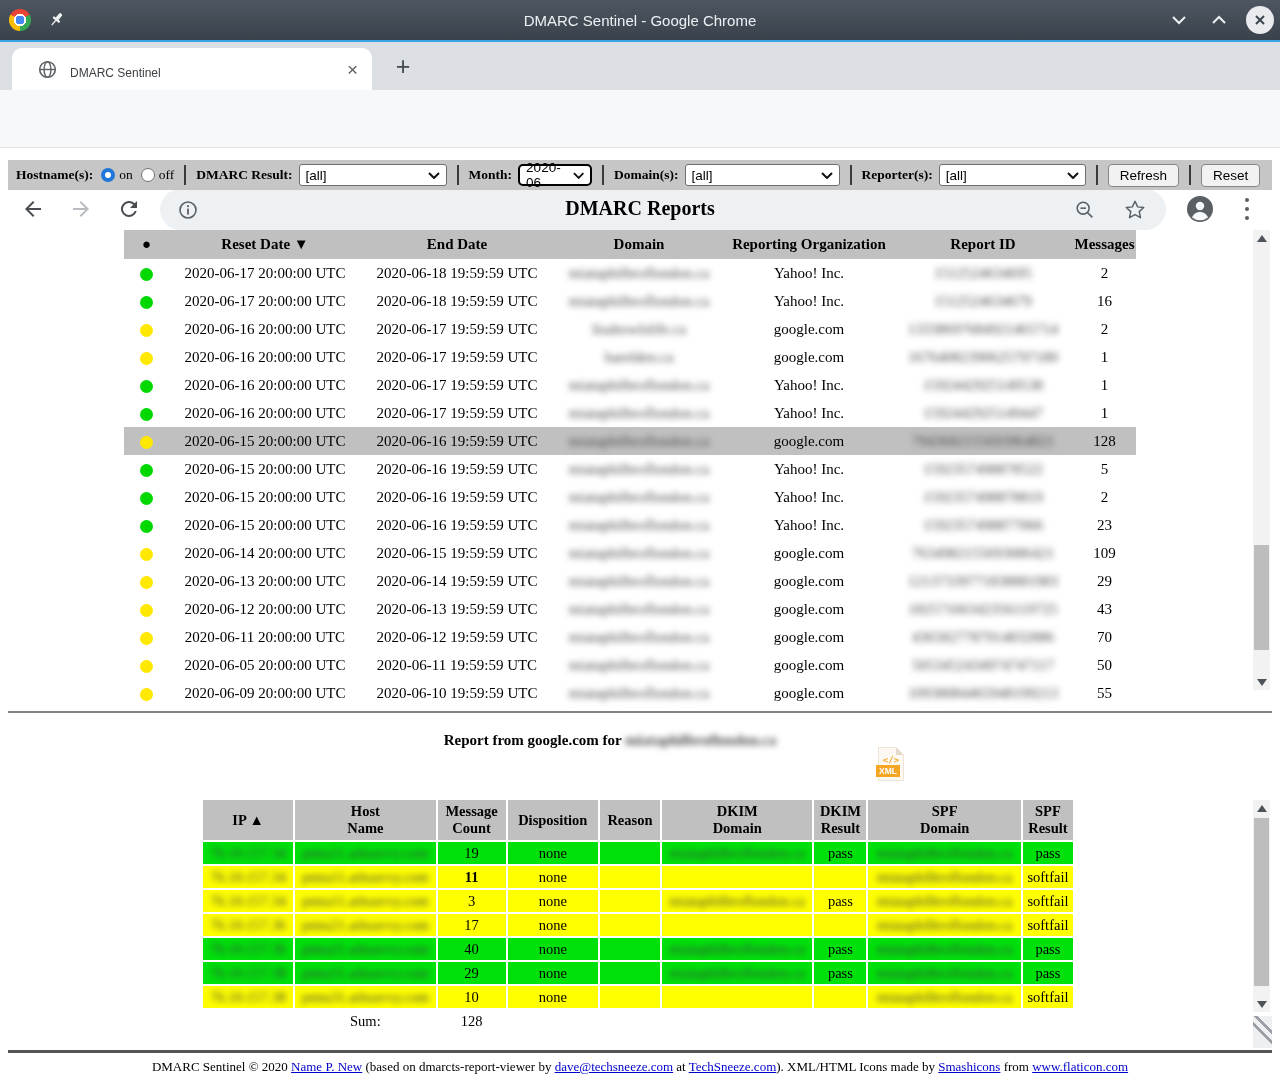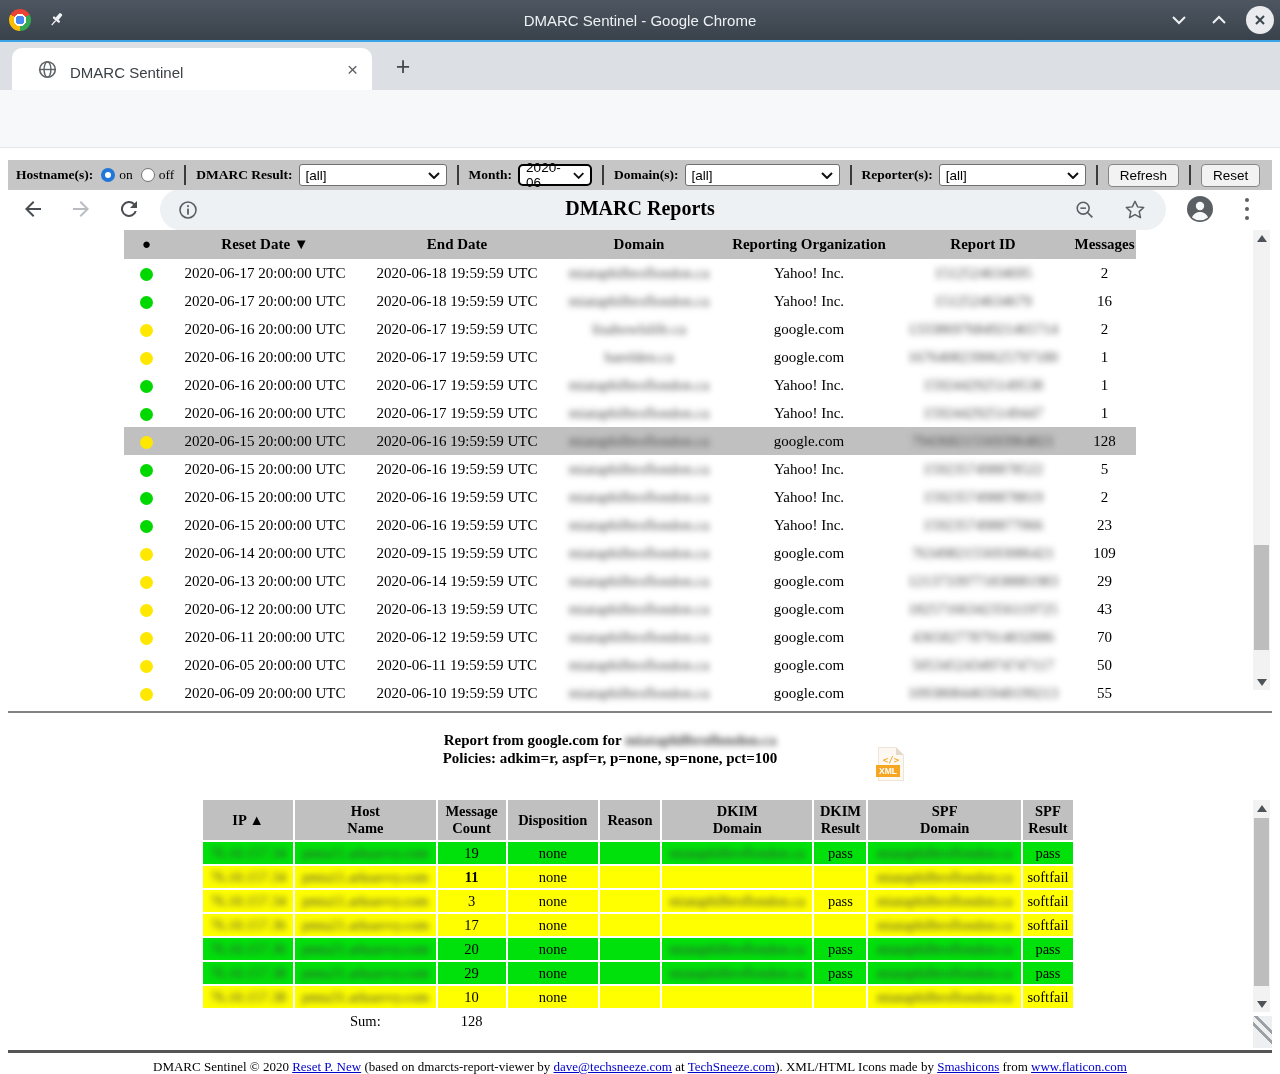--- a/index.html
+++ b/index.html
@@ -20,21 +20,21 @@
   .winbtn { width: 26px; height: 26px; display: flex; align-items: center; justify-content: center; cursor: default; }
   .closebtn { width: 28px; height: 28px; border-radius: 50%; background: #e9ebee;
               display: flex; align-items: center; justify-content: center; }
 
   #accent-line { position: absolute; left: 0; top: 40px; width: 1280px; height: 2px; background: #3ba3e8; }
 
   
   #tabstrip { position: absolute; left: 0; top: 42px; width: 1280px; height: 48px; background: #dce0e5; }
   #tab { position: absolute; left: 12px; top: 6px; width: 360px; height: 42px; background: #fff;
          border-radius: 10px 10px 0 0; display: flex; align-items: center; padding: 0 14px 0 26px; }
-  #tab .tab-title { margin-left: 13px; font-size: 15px; color: #3b4045; margin-top: 7px; }
+  #tab .tab-title { margin-left: 13px; font-size: 12px; color: #3b4045; margin-top: 7px; }
   #tab .tab-close { margin-left: auto; font-size: 19px; color: #5f6368; line-height: 1; }
   #newtab { position: absolute; left: 388px; top: 9px; width: 30px; height: 30px; font-size: 25px;
             color: #45494e; display: flex; align-items: center; justify-content: center; }
 
   
   #toolbar { position: absolute; left: 0; top: 90px; width: 1280px; height: 58px; background: #f7f8f9;
              border-bottom: 1px solid #e4e6e9; }
   .navicon { position: absolute; top: 107px; width: 24px; height: 24px; }
   #omnibox { position: absolute; left: 160px; top: 99px; width: 1006px; height: 41px; border-radius: 21px;
              background: #eef1f3; display: flex; align-items: center; padding: 0 20px 0 18px; }
@@ -354,21 +354,21 @@
           <td><span>2020-06-15 20:00:00 UTC</span></td>
           <td><span>2020-06-16 19:59:59 UTC</span></td>
           <td><span class="redacted">miataphilbroflondon.ca</span></td>
           <td><span>Yahoo! Inc.</span></td>
           <td><span class="redacted">1592357498877066</span></td>
           <td><span>23</span></td>
         </tr>
         <tr>
           <td><span class="dot" style="background: rgb(255, 232, 0);"></span></td>
           <td><span>2020-06-14 20:00:00 UTC</span></td>
-          <td><span>2020-09-15 19:59:59 UTC</span></td>
+          <td><span>2020-06-15 19:59:59 UTC</span></td>
           <td><span class="redacted">miataphilbroflondon.ca</span></td>
           <td><span>google.com</span></td>
           <td><span class="redacted">7634982155693086421</span></td>
           <td><span>109</span></td>
         </tr>
         <tr>
           <td><span class="dot" style="background: rgb(255, 232, 0);"></span></td>
           <td><span>2020-06-13 20:00:00 UTC</span></td>
           <td><span>2020-06-14 19:59:59 UTC</span></td>
           <td><span class="redacted">miataphilbroflondon.ca</span></td>
@@ -422,21 +422,20 @@
     <div class="sb-thumb" style="top:315px; height:105px"></div>
     <div class="sb-btn down">
         <div class="tri-down"></div>
       </div>
   </div>
 
   <div class="hrule" id="divider1"></div>
 
   <div id="detail-head">
     <div><span>Report from google.com for </span><span class="redacted">miataphilbroflondon.ca</span></div>
-    <div>Policies: adkim=r, aspf=r, p=none, sp=none, pct=100</div>
   </div>
   <div id="xml-icon">
     <div class="code">&lt;/&gt;</div>
     <div class="label">XML</div>
   </div>
 
   <div id="detail-clip">
     <table id="detail-table">
       <colgroup>
         <col style="width:90px">
@@ -509,21 +508,21 @@
             <td style="background: rgb(255, 255, 0);"><span>none</span></td>
             <td style="background: rgb(255, 255, 0);"><span></span></td>
             <td style="background: rgb(255, 255, 0);"><span></span></td>
             <td style="background: rgb(255, 255, 0);"><span></span></td>
             <td style="background: rgb(255, 255, 0);"><span class="redacted">miataphilbroflondon.ca</span></td>
             <td style="background: rgb(255, 255, 0);"><span>softfail</span></td>
           </tr>
           <tr>
             <td style="background: rgb(0, 225, 11);"><span class="redacted">76.10.157.36</span></td>
             <td style="background: rgb(0, 225, 11);"><span class="redacted">pmta21.arksavvy.com</span></td>
-            <td style="background: rgb(0, 225, 11);"><span>20</span></td>
+            <td style="background: rgb(0, 225, 11);"><span>40</span></td>
             <td style="background: rgb(0, 225, 11);"><span>none</span></td>
             <td style="background: rgb(0, 225, 11);"><span></span></td>
             <td style="background: rgb(0, 225, 11);"><span class="redacted">miataphilbroflondon.ca</span></td>
             <td style="background: rgb(0, 225, 11);"><span>pass</span></td>
             <td style="background: rgb(0, 225, 11);"><span class="redacted">miataphilbroflondon.ca</span></td>
             <td style="background: rgb(0, 225, 11);"><span>pass</span></td>
           </tr>
           <tr>
             <td style="background: rgb(0, 225, 11);"><span class="redacted">76.10.157.38</span></td>
             <td style="background: rgb(0, 225, 11);"><span class="redacted">pmta31.arksavvy.com</span></td>
@@ -561,15 +560,15 @@
         <div class="tri-up"></div>
       </div>
     <div class="sb-thumb" style="top:18px; height:168px"></div>
     <div class="sb-btn down">
         <div class="tri-down"></div>
       </div>
   </div>
   <div id="grip"></div>
 
   <div class="hrule" id="divider2"></div>
-  <div id="footer"><span id="footer-text"><span>DMARC Sentinel © 2020 </span><a href="#">Reset P. New</a><span> (based on dmarcts-report-viewer by </span><a href="#">dave@techsneeze.com</a><span> at </span><a href="#">TechSneeze.com</a><span>). XML/HTML Icons made by </span><a href="#">Smashicons</a><span> from </span><a href="#">www.flaticon.com</a></span></div>
+  <div id="footer"><span id="footer-text"><span>DMARC Sentinel © 2020 </span><a href="#">Name P. New</a><span> (based on dmarcts-report-viewer by </span><a href="#">dave@techsneeze.com</a><span> at </span><a href="#">TechSneeze.com</a><span>). XML/HTML Icons made by </span><a href="#">Smashicons</a><span> from </span><a href="#">www.flaticon.com</a></span></div>
 
 </div>
 
 </body></html>

